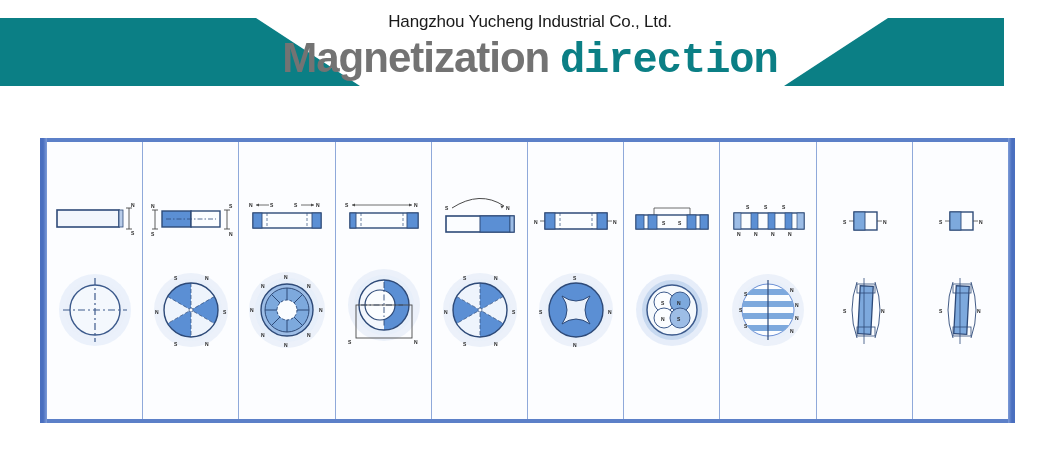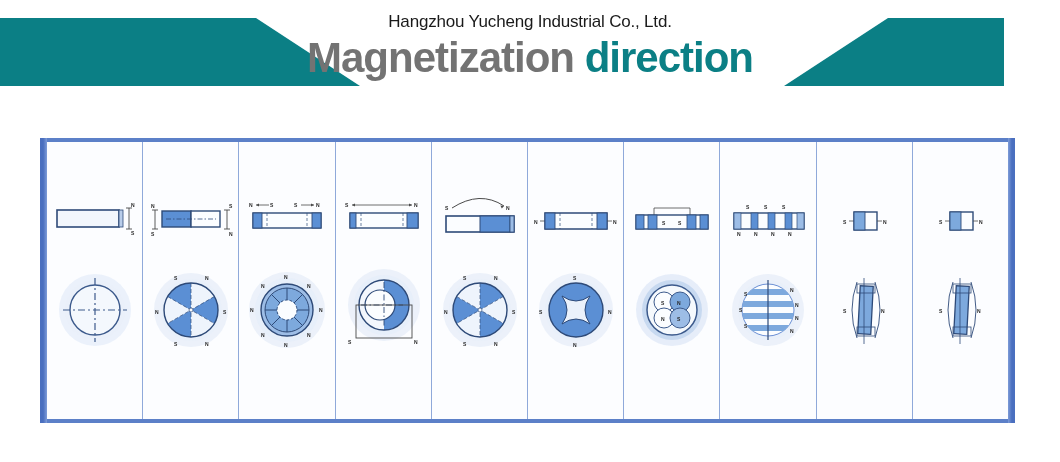--- a/index.html
+++ b/index.html
@@ -37,21 +37,21 @@
   .hdr-title{
     position:absolute;left:0;top:36px;width:1060px;
     text-align:center;
     font-size:42px;
     font-weight:bold;
     letter-spacing:-1px;
     white-space:nowrap;
     line-height:1.05;
   }
   .hdr-title .t1{color:#737373;}
-  .hdr-title .t2{color:#0b7f85;}
+  .hdr-title .t2{color:#0b7f85;font-family:Liberation Mono, monospace;}
 
   
   .panel{
     position:absolute;left:40px;top:138px;width:975px;height:285px;
     background:#fbfcfe;
     border:1px solid #6b8fd4;
     box-sizing:border-box;
   }
   .panel-edge-l{
     position:absolute;left:40px;top:138px;width:7px;height:285px;

